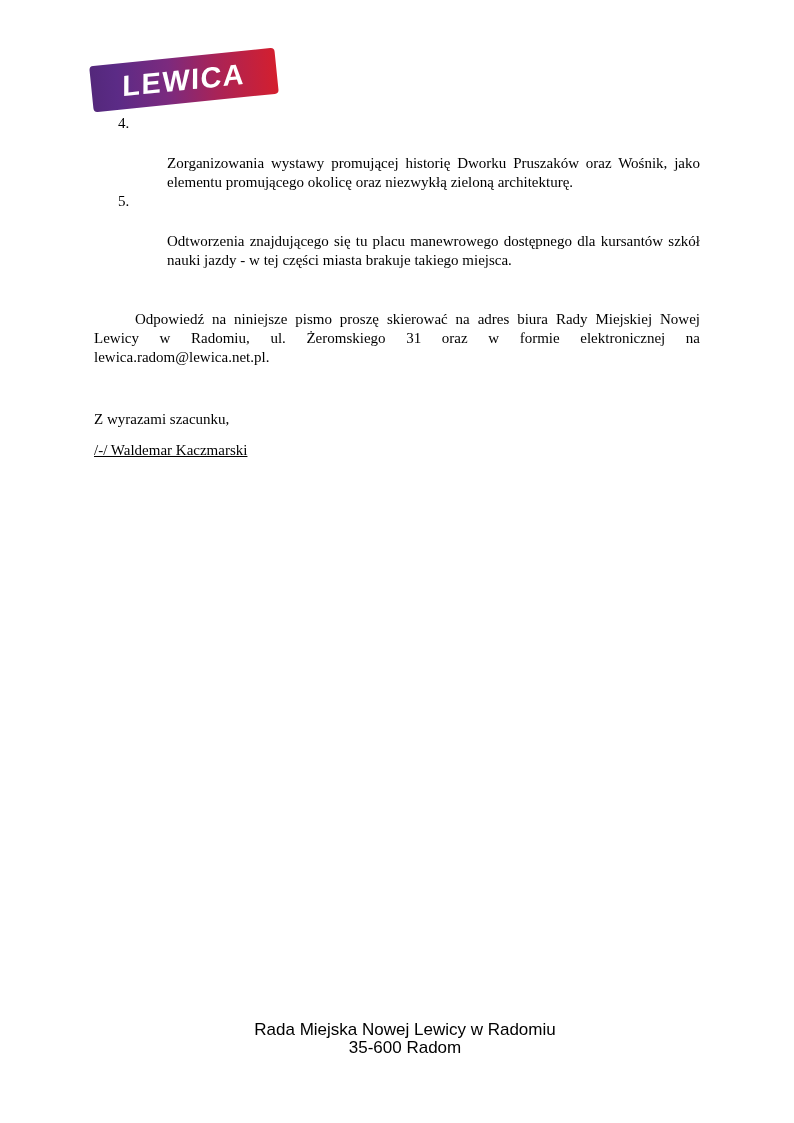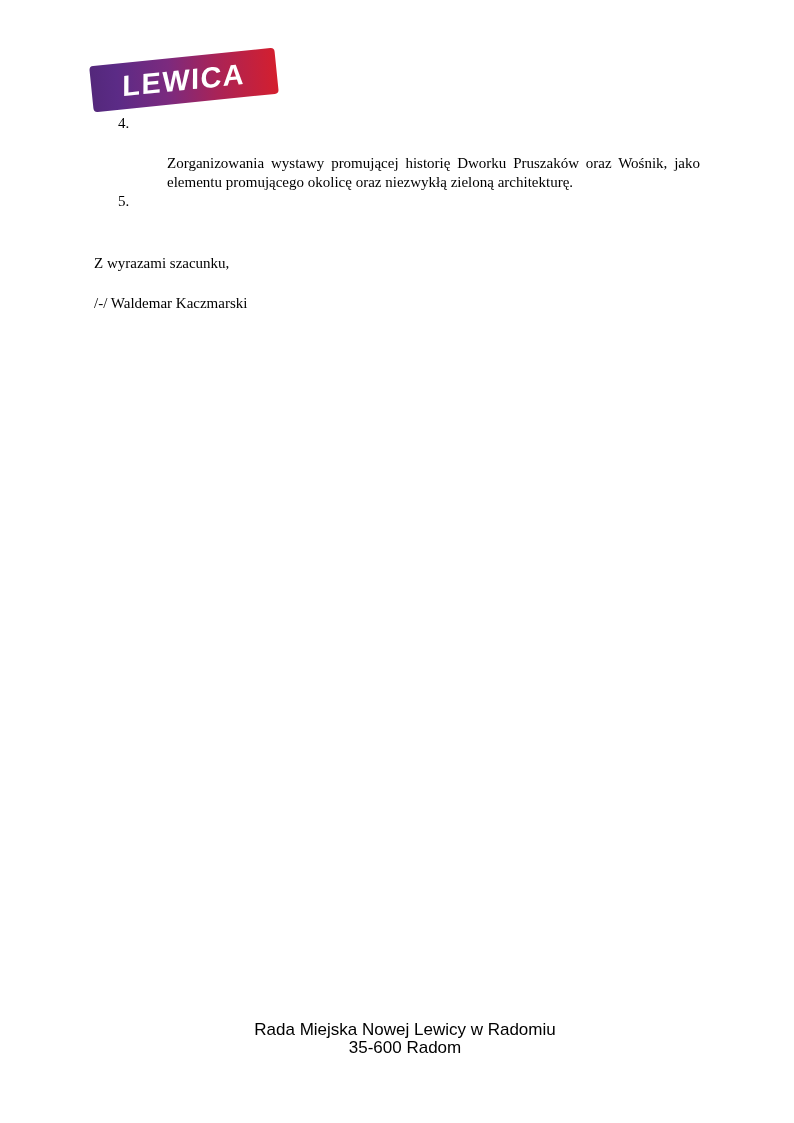--- a/index.html
+++ b/index.html
@@ -79,21 +79,22 @@
   }
   .paragraph {
     margin-top: 40px;
     text-align: justify;
     text-indent: 41px;
   }
   .closing {
     margin-top: 43px;
   }
   .signature-line {
-    margin-top: 21px;
+    margin-top: 12px;
+    text-decoration: underline;
   }
 
   
   .footer {
     position: absolute;
     left: 8px;
     top: 1021px;
     width: 794px;
     text-align: center;
     font-family: "Liberation Sans", sans-serif;
@@ -113,23 +114,25 @@
 
   <div class="content">
 
     <div class="numbered-list">
       <div class="list-item">
         <div class="item-num">4.</div>
         <div class="item-text">Zorganizowania wystawy promującej historię Dworku Pruszaków oraz Wośnik, jako elementu promującego okolicę oraz niezwykłą zieloną architekturę.</div>
       </div>
       <div class="list-item">
         <div class="item-num">5.</div>
+        <div class="item-text">Odtworzenia znajdującego się tu placu manewrowego dostępnego dla kursantów szkół nauki jazdy - w tej części miasta brakuje takiego miejsca.</div>
       </div>
     </div>
 
+    <div class="paragraph">Odpowiedź na niniejsze pismo proszę skierować na adres biura Rady Miejskiej Nowej Lewicy w Radomiu, ul. Żeromskiego 31 oraz w formie elektronicznej na lewica.radom@lewica.net.pl.</div>
 
     <div class="closing">
       <div class="salutation">Z wyrazami szacunku,</div>
       <div class="signature-line">/-/ Waldemar Kaczmarski</div>
     </div>
 
   </div>
 
   <div class="footer">
     <div>Rada Miejska Nowej Lewicy w Radomiu</div>

